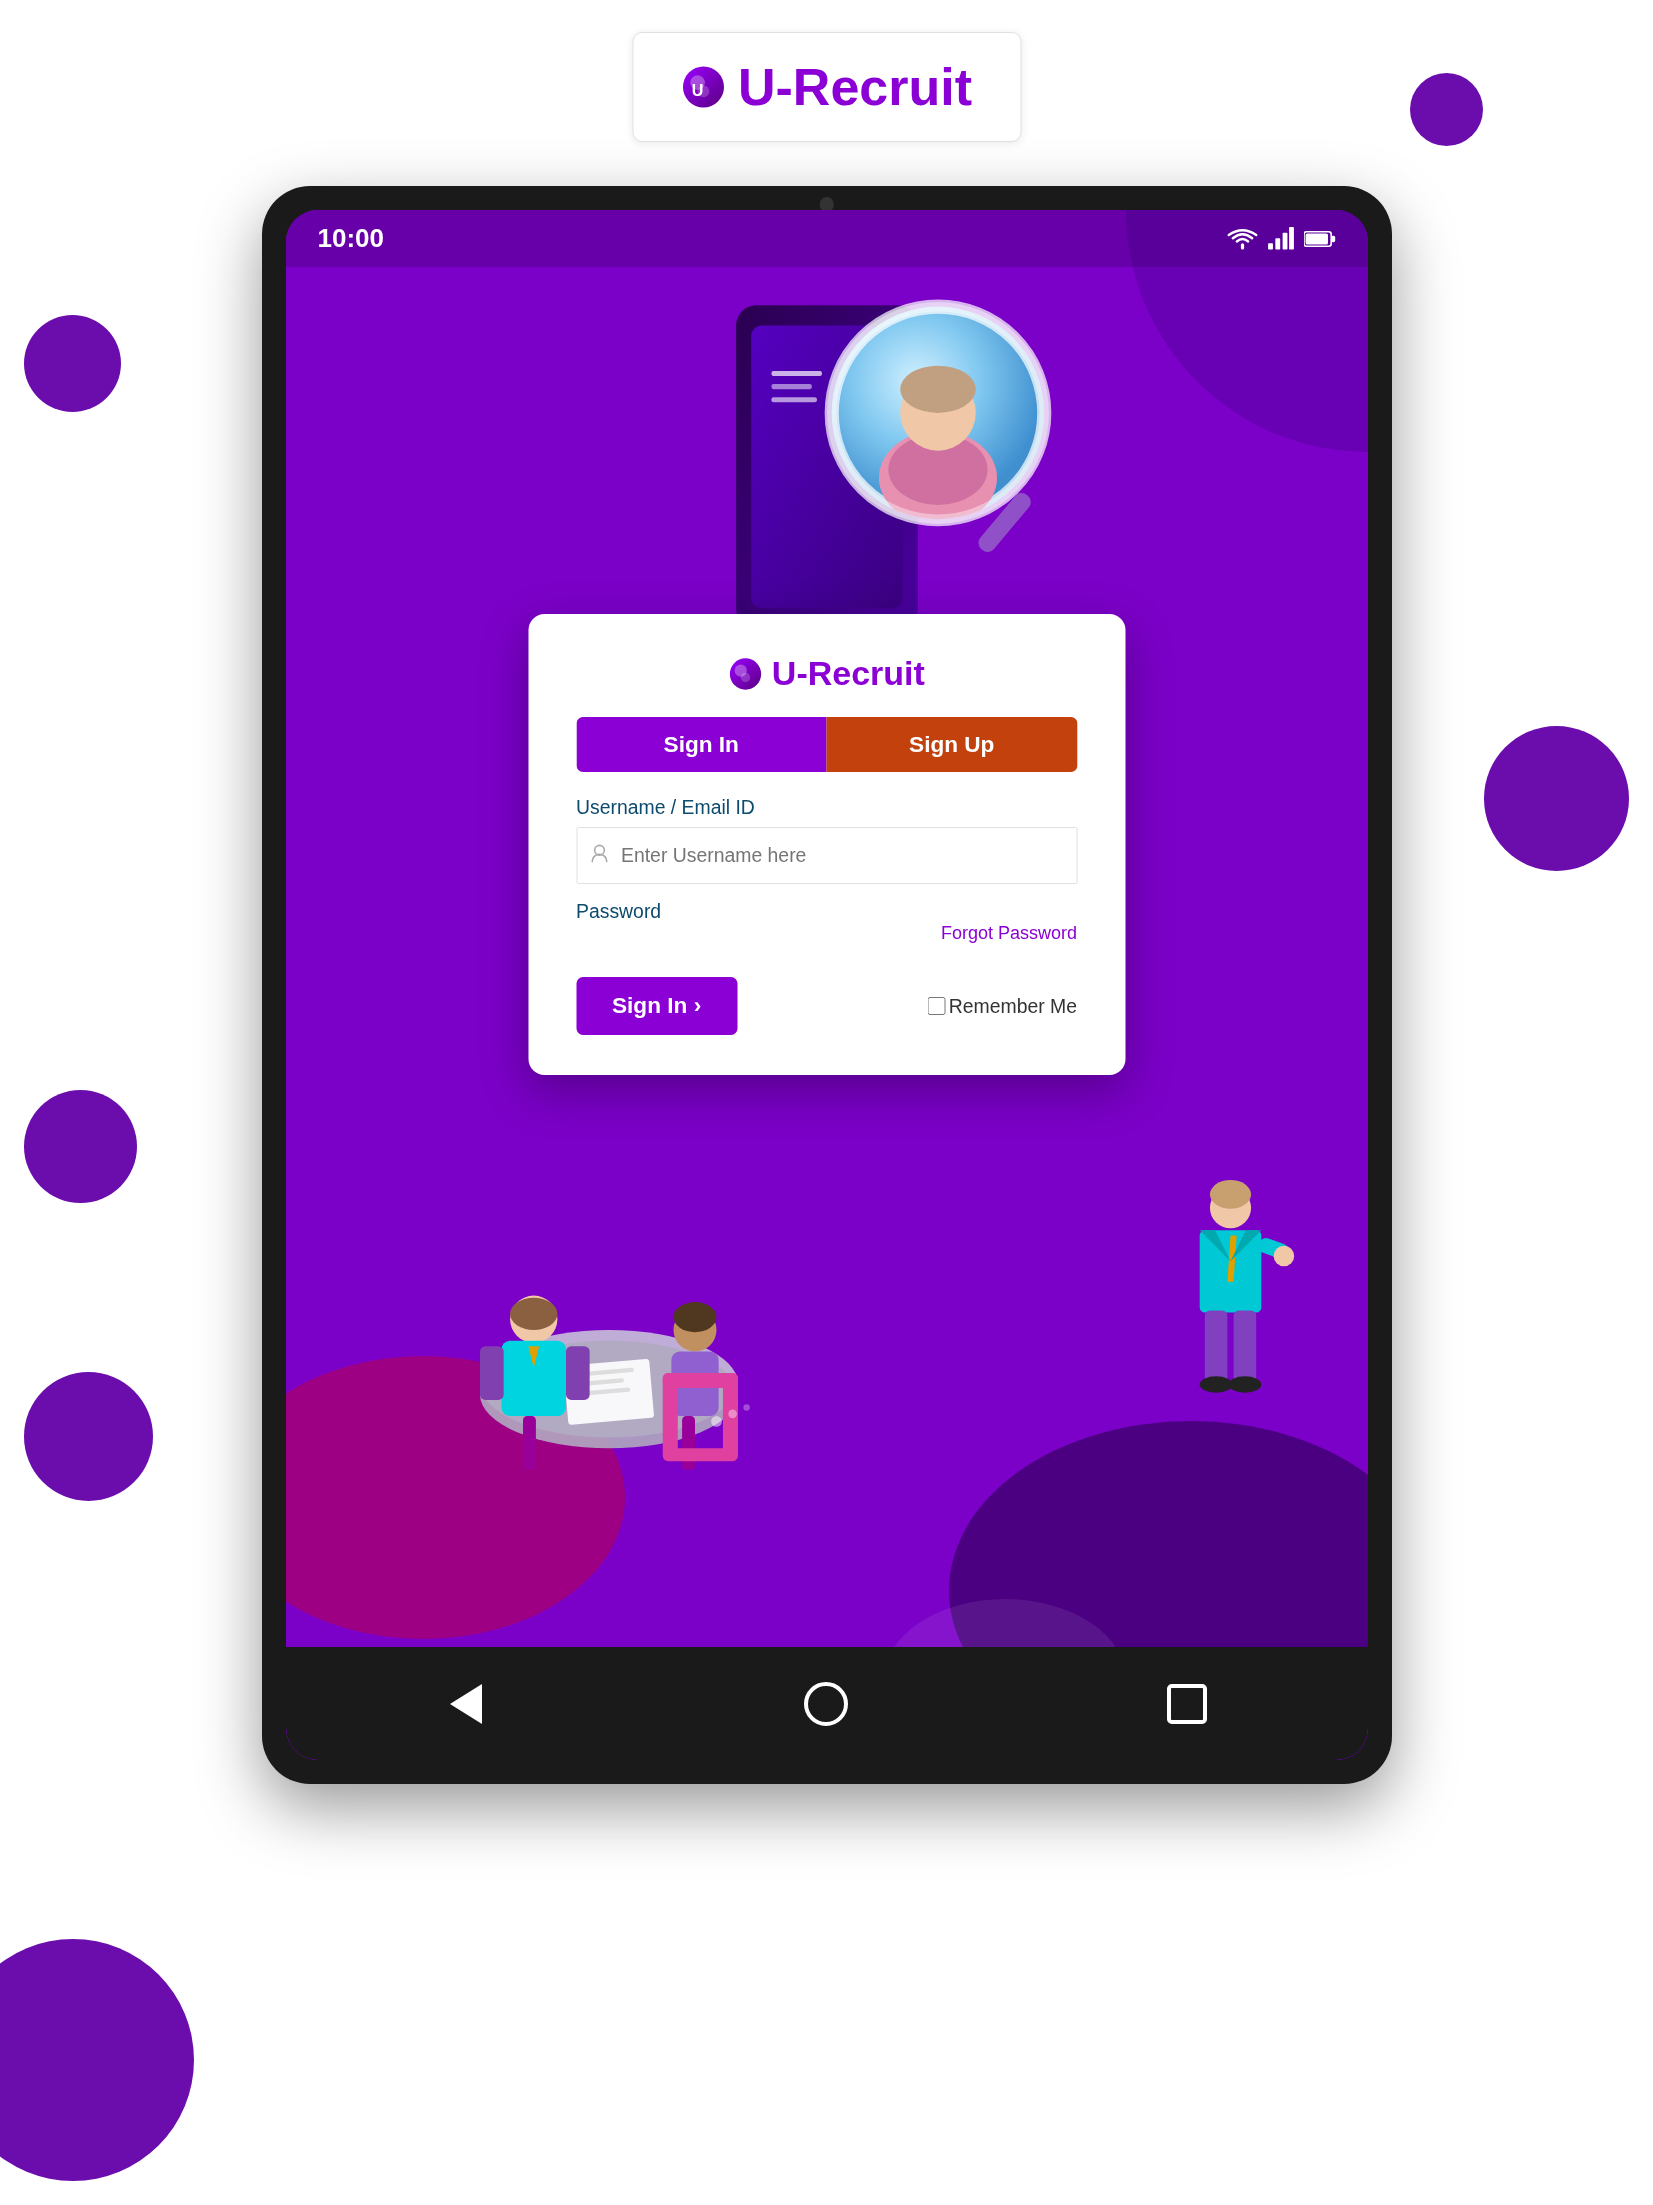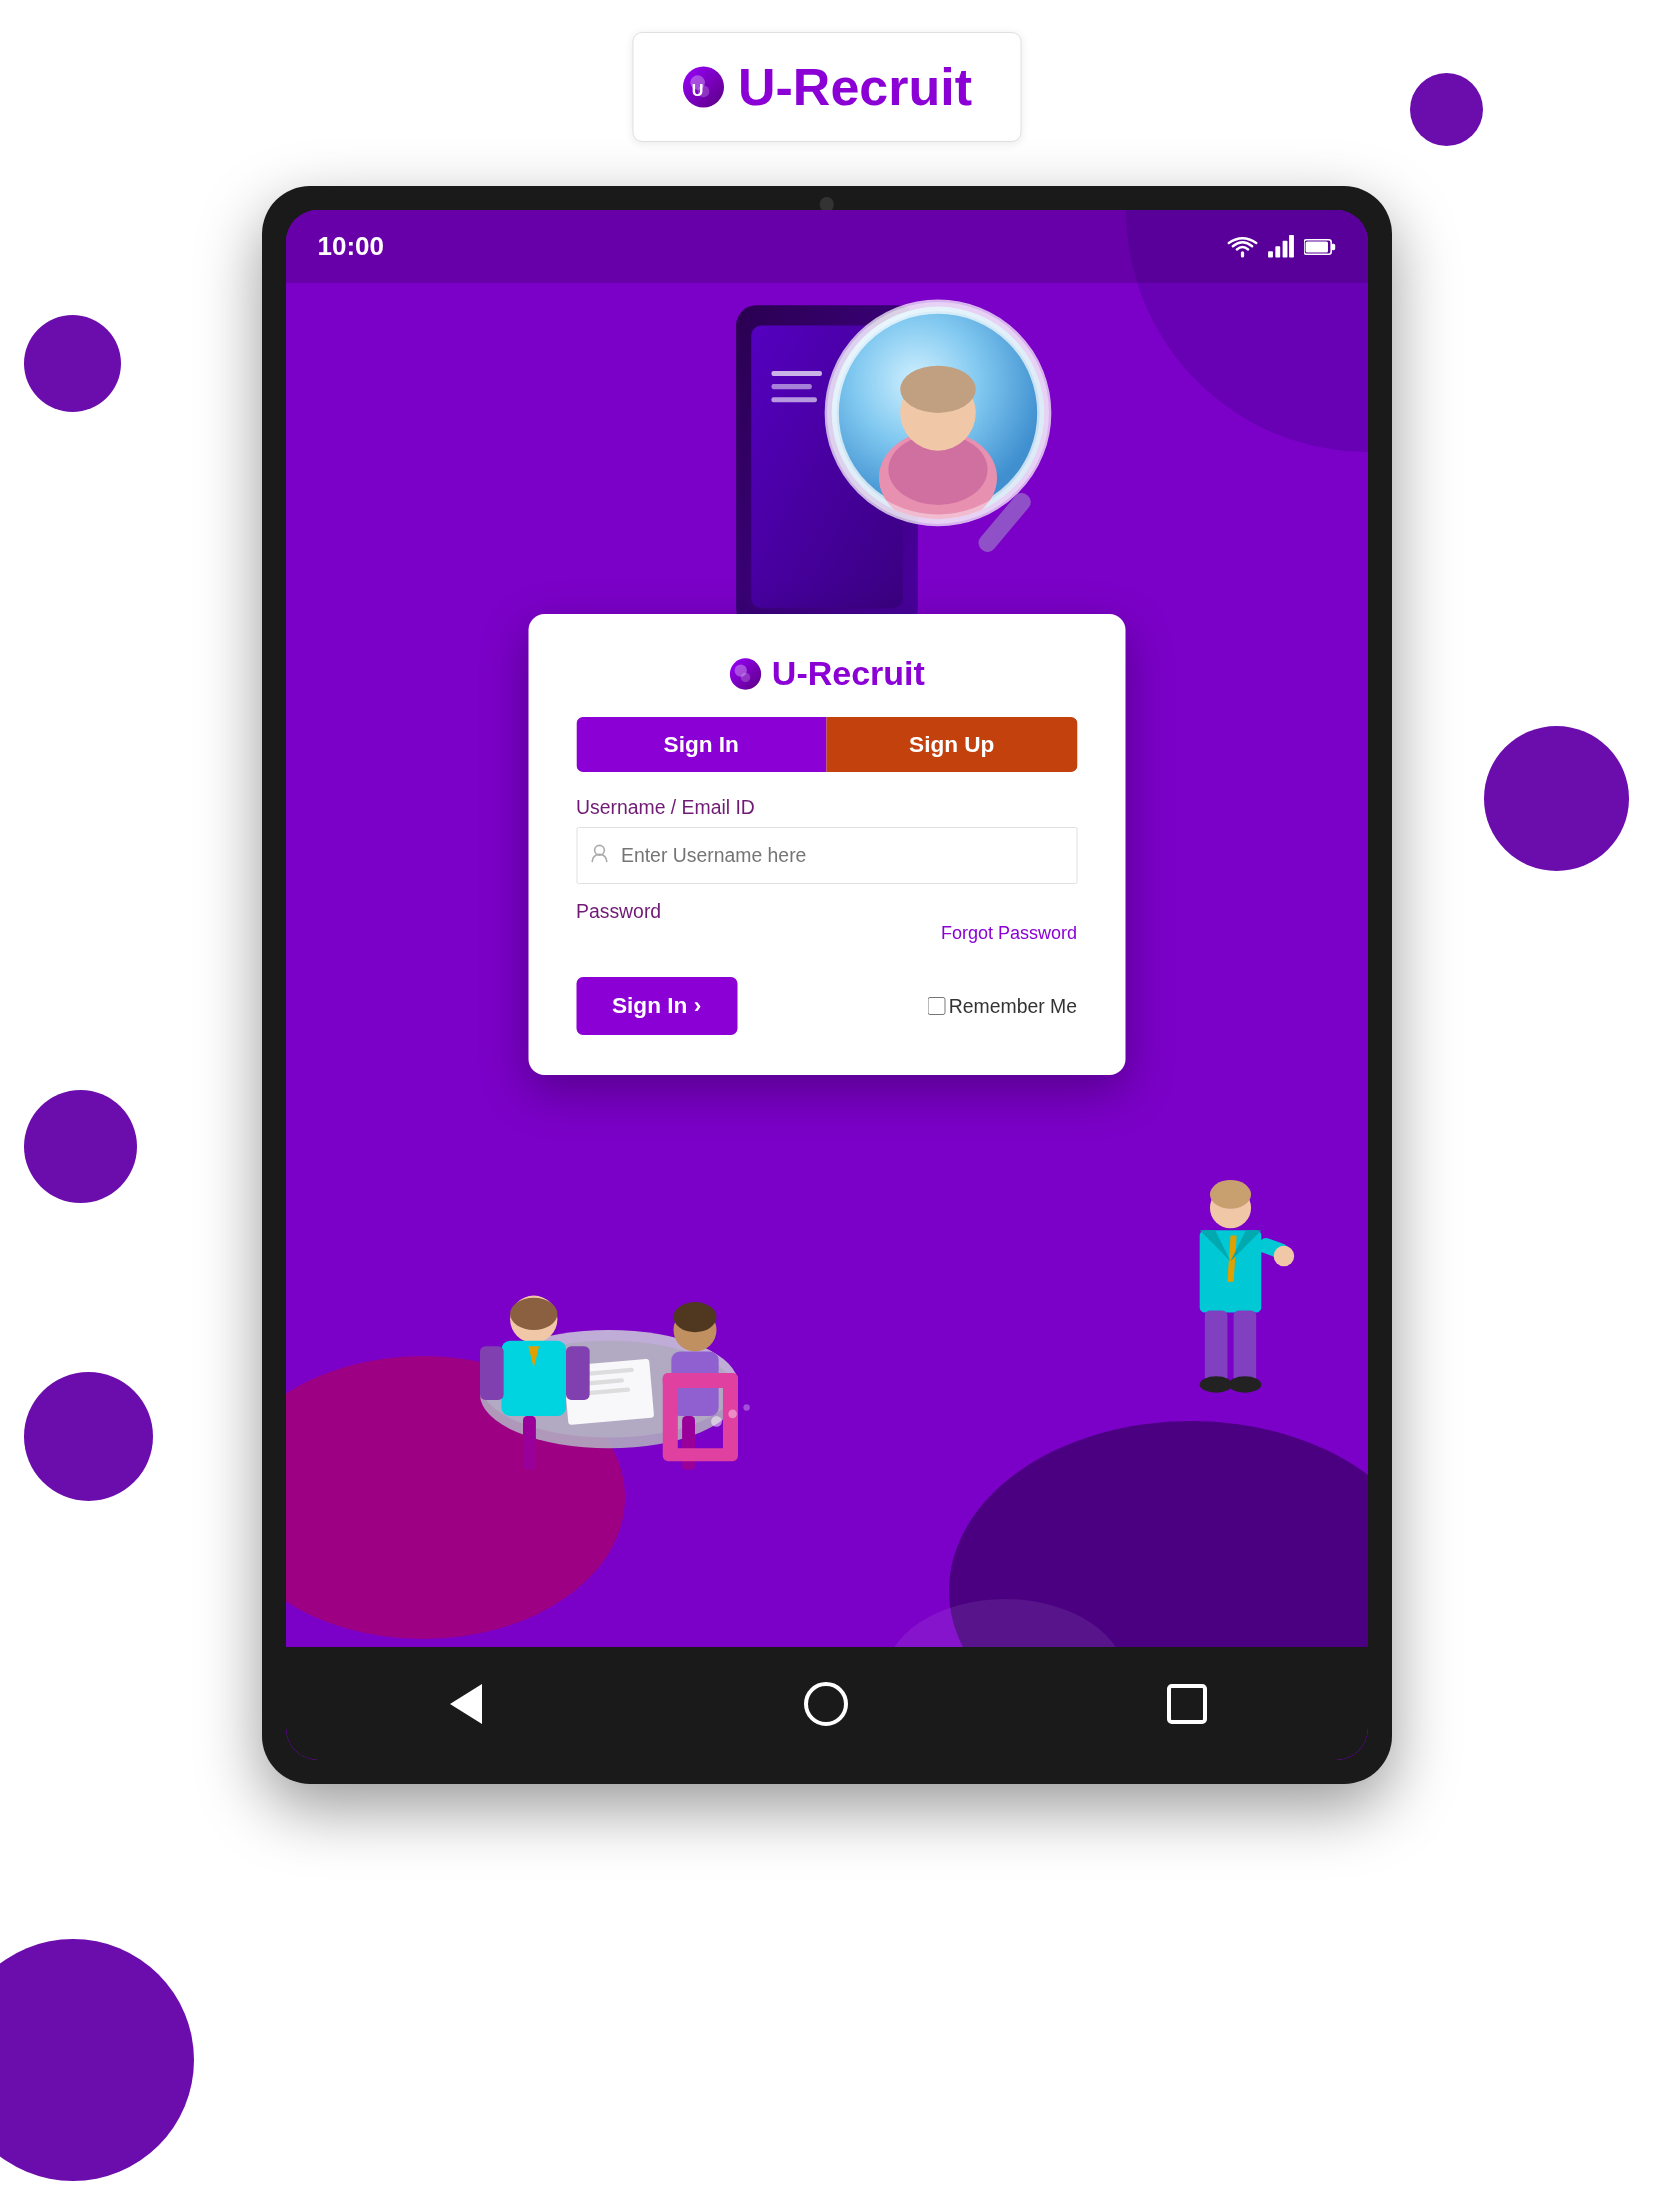--- a/index.html
+++ b/index.html
@@ -94,21 +94,21 @@
       overflow: hidden;
       position: relative;
     }
 
     
     .status-bar {
       position: absolute;
       top: 0;
       left: 0;
       right: 0;
-      height: 73px;
+      height: 57px;
       background: rgba(0,0,0,0.15);
       display: flex;
       align-items: center;
       justify-content: space-between;
       padding: 18px 32px;
       z-index: 10;
     }
 
     .status-time {
       color: white;
@@ -233,21 +233,21 @@
 
     .tab-btn.inactive {
       background: #c2410c;
       color: white;
       border-radius: 0 4.8px 4.8px 0;
     }
 
     
     .field-label {
       font-size: 19.4px;
-      color: #701a75;
+      color: #0c4a6e;
       margin-bottom: 8px;
       font-weight: 500;
     }
 
     .input-wrapper {
       position: relative;
       margin-bottom: 16px;
     }
 
     .field-icon {

